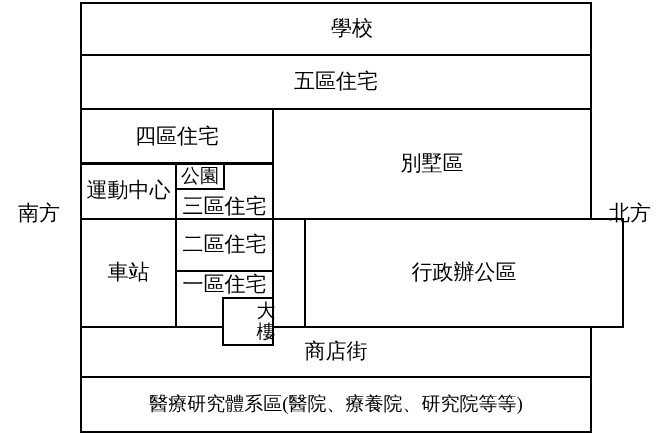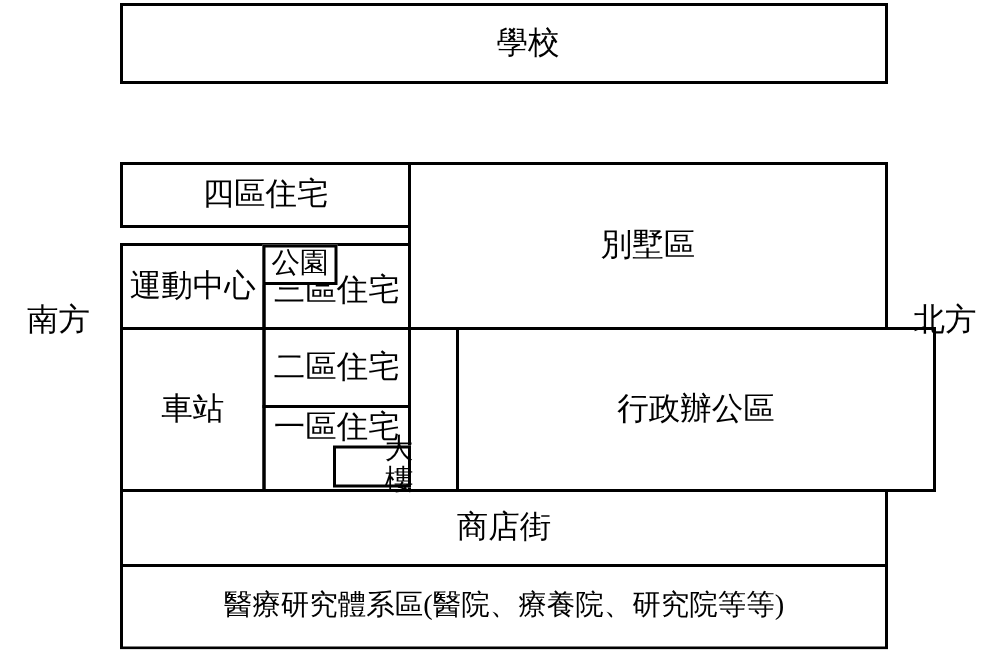--- a/index.html
+++ b/index.html
@@ -9,54 +9,57 @@
     overflow:hidden;
   }
   .cell{
     position:absolute;box-sizing:border-box;border:2px solid #000;
     display:flex;align-items:center;justify-content:center;
     font-size:21px;line-height:1.1;text-align:center;background:transparent;
   }
   
   .c-school   {left:80px; top:2px;  width:512px;height:54px;padding-left:32px;}
   .c-d5       {left:80px; top:54px; width:512px;height:56px;}
-  .c-d4       {left:80px; top:108px;width:194px;height:44px;}
+  .c-d4       {left:80px; top:108px;width:194px;height:57px;}
   .c-villa    {left:272px;top:108px;width:320px;height:112px;}
   .c-sports   {left:80px; top:162px;width:97px; height:58px;}
   .c-d3       {left:175px;top:162px;width:99px; height:58px;
-               align-items:flex-end;padding-bottom:13px;}
+               align-items:flex-end;padding-bottom:0;}
   .c-station  {left:80px; top:218px;width:97px; height:110px;}
   .c-d2       {left:175px;top:218px;width:99px; height:54px;}
   .c-d1       {left:175px;top:270px;width:99px; height:58px;
                align-items:flex-start;padding-top:1px;text-align:right;}
   .c-admin    {left:272px;top:218px;width:320px;height:110px;margin-left:32px;}
   .c-shop     {left:80px; top:326px;width:512px;height:52px;}
   .c-medical  {left:80px; top:376px;width:512px;height:57px;font-size:19px;}
   .c-park     {left:175px;top:163px;width:50px; height:27px;
                font-size:19px;z-index:2;background:#fff;}
-  .c-tower    {left:222px;top:297px;width:52px; height:28px;
+  .c-tower    {left:222px;top:297px;width:52px; height:49px;
                font-size:19px;z-index:2;background:#fff;padding-left:36px;}
   .side-label{
     position:absolute;font-size:21px;line-height:1;white-space:nowrap;
   }
   .side-south{left:18px; top:203px;}
   .side-north{left:609px;top:203px;}
 </style>
 </head>
 <body>
 
 <div class="canvas">
 
   <div class="side-label side-south">南方</div>
   <div class="side-label side-north">北方</div>
 
   <div class="cell c-school">
     <span>學校</span>
   </div>
 
+  <div class="cell c-d5">
+    <span>五區住宅</span>
+  </div>
 
   <div class="cell c-d4">
     <span>四區住宅</span>
   </div>
 
   <div class="cell c-villa">
     <span>別墅區</span>
   </div>
 
   <div class="cell c-sports">

